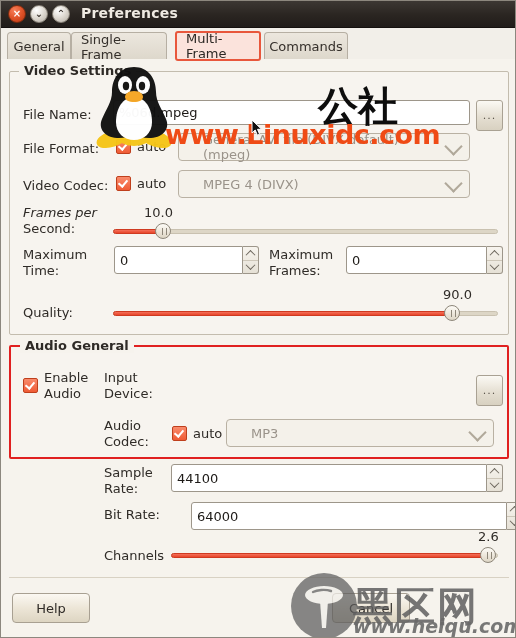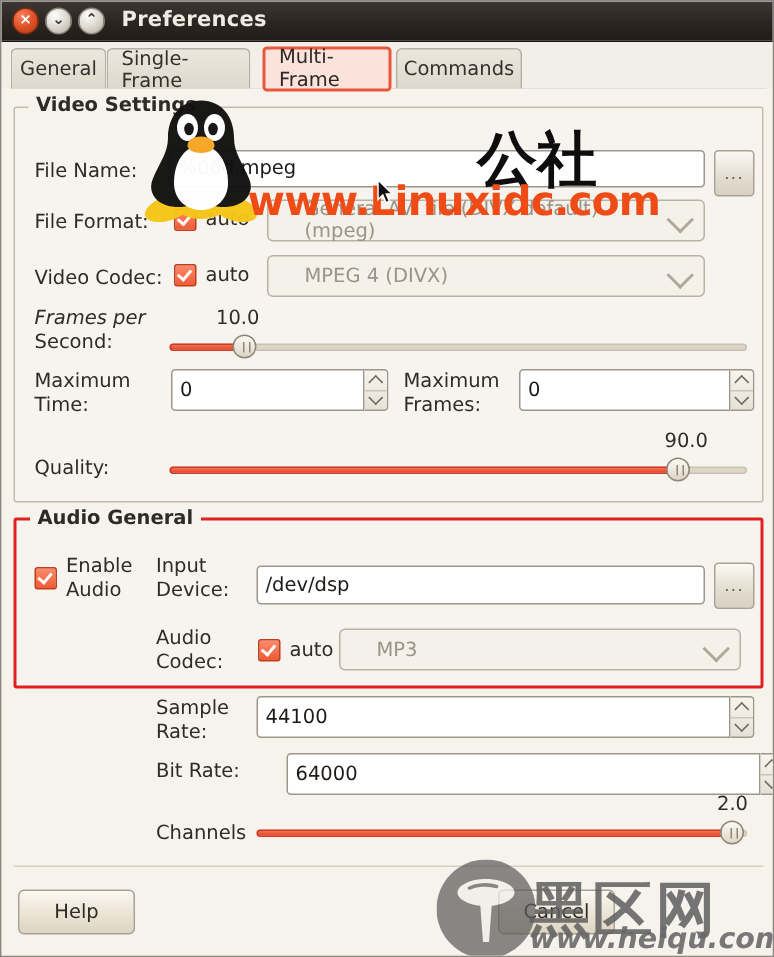--- a/index.html
+++ b/index.html
@@ -337,21 +337,20 @@
     </div>
 
     <div class="cbrow" style="left:22px;top:319px;">
       <div class="cbox"></div>
     </div>
     <div class="lbl" style="left:43px;top:311px;">Enable</div>
     <div class="lbl" style="left:43px;top:327px;">Audio</div>
 
     <div class="lbl" style="left:103px;top:311px;">Input</div>
     <div class="lbl" style="left:103px;top:327px;">Device:</div>
-    <div class="entry" style="left:170px;top:318px;width:299px;height:26px;">/dev/dsp</div>
     <div class="browse" style="left:475px;top:316px;width:27px;height:31px;">...</div>
 
     <div class="lbl" style="left:103px;top:359px;">Audio</div>
     <div class="lbl" style="left:103px;top:375px;">Codec:</div>
     <div class="cbrow" style="left:171px;top:367px;">
       <div class="cbox"></div>
       <div class="cbtxt">auto</div>
     </div>
     <div class="combo" style="left:225px;top:360px;width:268px;height:28px;">
       <span>MP3</span>
@@ -379,21 +378,21 @@
         <div class="sb">
           <i class="arw up"></i>
           </div>
         <div class="sb">
           <i class="arw dn"></i>
           </div>
       </div>
     </div>
 
     <div class="lbl" style="left:103px;top:489px;">Channels</div>
-    <div class="sval" style="left:477px;top:470px;">2.0</div>
+    <div class="sval" style="left:477px;top:470px;">2.6</div>
     <div class="slider" style="left:170px;top:488px;width:327px;">
       <div class="strack"></div>
       <div class="sfill" style="width:97%;"></div>
       <div class="sthumb" style="left:97%;"></div>
     </div>
 
     <div style="position:absolute;left:8px;top:518px;width:500px;height:1px;background:#d8d1c3;"></div>
 
     <div class="btn" style="left:11px;top:534px;width:78px;height:30px;">Help</div>
     <div class="btn" style="left:331px;top:534px;width:78px;height:30px;">Cancel</div>

